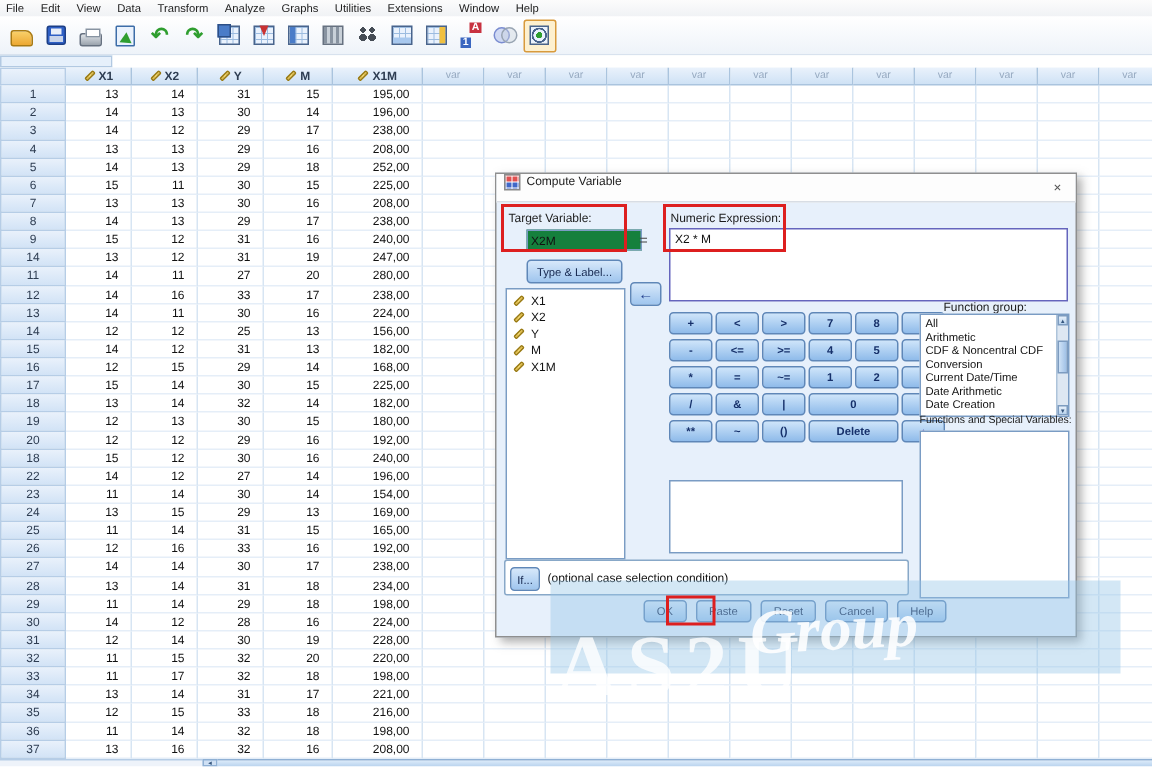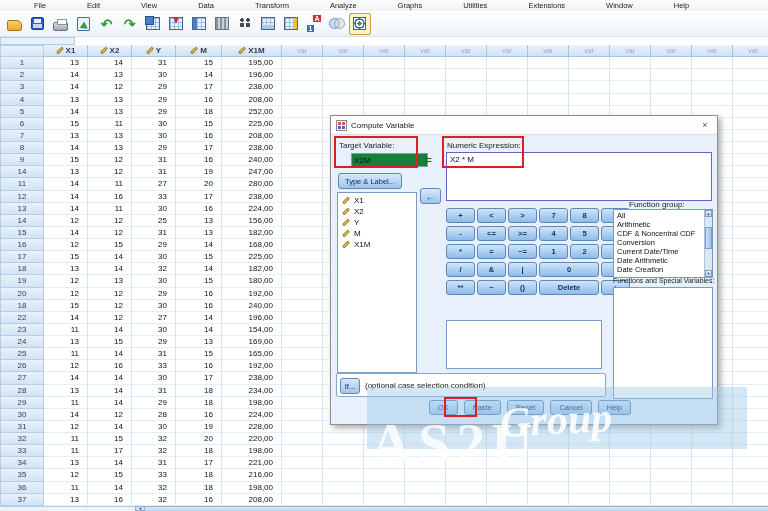--- a/index.html
+++ b/index.html
@@ -4,21 +4,21 @@
 <style>
   * { box-sizing: border-box; margin: 0; padding: 0; }
   html,body { width:768px; height:511px; overflow:hidden; background:#fff;
     font-family:"Liberation Sans", sans-serif; }
   #stage { position:relative; width:768px; height:511px; background:#fff; }
 
   
   .menubar { position:absolute; left:0; top:0; width:768px; height:11px;
     background:linear-gradient(#fcfcfc,#f0f2f5); display:flex; align-items:center;
     padding-left:4px; gap:11px; font-size:7.5px; color:#222; }
-  .menu-item { cursor:default;margin-left:30px; }
+  .menu-item { cursor:default; }
 
   
   .toolbar { position:absolute; left:0; top:11px; width:768px; height:26px;
     background:linear-gradient(#ffffff,#eef3f9); border-bottom:1px solid #d8e2ee;
     display:flex; align-items:center; padding-left:3px; }
   .tbtn { width:22px; height:22px; display:inline-flex; align-items:center;
     justify-content:center; margin:0 0.5px; position:relative; }
   .tbtn.active { border:1px solid #d89a3c; background:#fdf0cf; border-radius:2px; }
 
   .i-open-file { width:15px; height:11px; margin-top:3px;
@@ -100,42 +100,42 @@
     background:#cfe0f4; border:1px solid #8fb0d4; font-size:4px; color:#35567e;
     display:flex; align-items:center; justify-content:center; }
   .hscroll-track { position:absolute; left:145px; top:0; right:0; height:5px;
     background:linear-gradient(#dcebfa,#b9d3ee); border-top:1px solid #8fb0d4; }
 
   
   .dialog { position:absolute; left:330px; top:115px; width:388px; height:310px;
     background:#e7f0fb; border:1px solid #8f8f8f;
     box-shadow:3px 3px 6px rgba(90,90,90,.5); z-index:10; }
   .dlg-title { position:absolute; left:0; top:0; right:0; height:19px; background:#fdfdfd;
-    border-bottom:1px solid #d8dde4; display:flex; align-items:center; padding-left:5px;
+    border-bottom:1px solid #d8dde4; display:flex; padding-left:5px;
     gap:4px; font-size:8px; color:#1c1c1c; }
   .dlg-icon { width:11px; height:11px; border:1px solid #8a8a8a;
     background:linear-gradient(180deg,#e05050 50%,#4068c8 50%);
     background-image:linear-gradient(#fff 1px,transparent 1px),
       linear-gradient(90deg,#fff 1px,transparent 1px),
       linear-gradient(180deg,#e05050 50%,#4068c8 50%);
     background-size:4px 4px,4px 4px,100% 100%; }
   .dlg-close { position:absolute; right:6px; top:3px; width:12px; height:12px;
     display:flex; align-items:center; justify-content:center; font-size:9px; color:#555; }
   .dlg-label { position:absolute; font-size:8px; color:#1c1c1c; white-space:nowrap; }
   .tv-input { position:absolute; left:20px; top:37px; width:77px; height:14px;
     border:1px solid #7a9cc4; background:#15803d; font-size:8px; padding:1px 2px;
     font-family:"Liberation Sans",sans-serif; color:#111; }
   .equals { position:absolute; left:95px; top:39px; font-size:10px; color:#444; }
   .ne-box { position:absolute; left:115px; top:36px; width:266px; height:49px;
     background:#fff; border:1.5px solid #6565bd; font-size:8px; color:#111;
     padding:2px 3px; }
   .sbtn { background:linear-gradient(#d7e8fa,#9fc5ee); border:1px solid #5f87b8;
     border-radius:3px; color:#14264e; font-size:7.5px; display:flex;
     align-items:center; justify-content:center; white-space:nowrap; }
-  .type-label { position:absolute; left:7px; top:57px; width:64px; height:16px; }
+  .type-label { position:absolute; left:20px; top:57px; width:64px; height:16px; }
   .var-list { position:absolute; left:6px; top:76px; width:80px; height:181px;
     background:#fff; border:1px solid #7a9cc4; padding:2px 0; overflow:hidden; }
   .var-item { display:flex; align-items:center; gap:4px; font-size:8px; color:#111;
     height:11px; padding-left:4px; }
   .xfer { position:absolute; left:89px; top:72px; width:21px; height:16px; font-size:10px;
     font-weight:bold; color:#24418e; }
   .keypad { position:absolute; left:115px; top:92px; width:184px; height:87px;
     display:grid; grid-template-columns:repeat(6,29px); grid-auto-rows:15px; gap:3px 2px; }
   .kbtn { background:linear-gradient(#cfe5fa,#8fbbea); border:1px solid #5f87b8;
     border-radius:3px; color:#16306a; font-size:7.5px; font-weight:bold;

